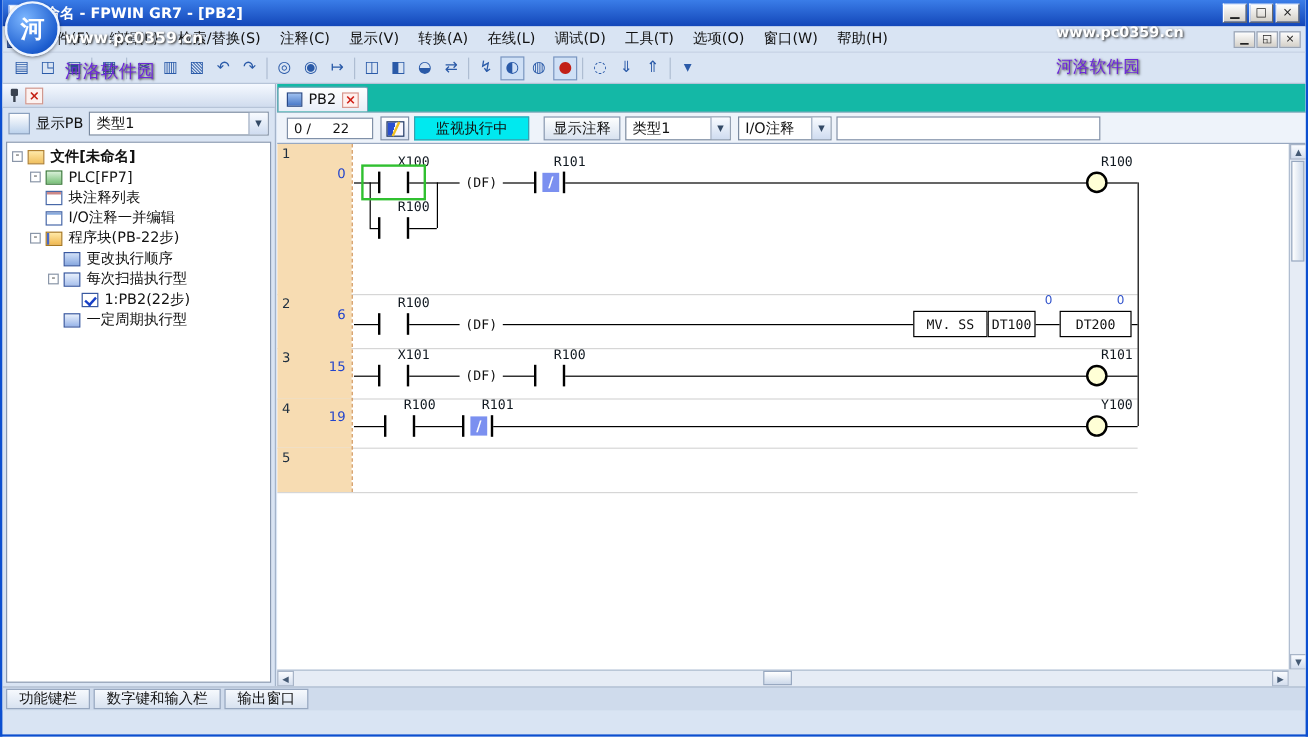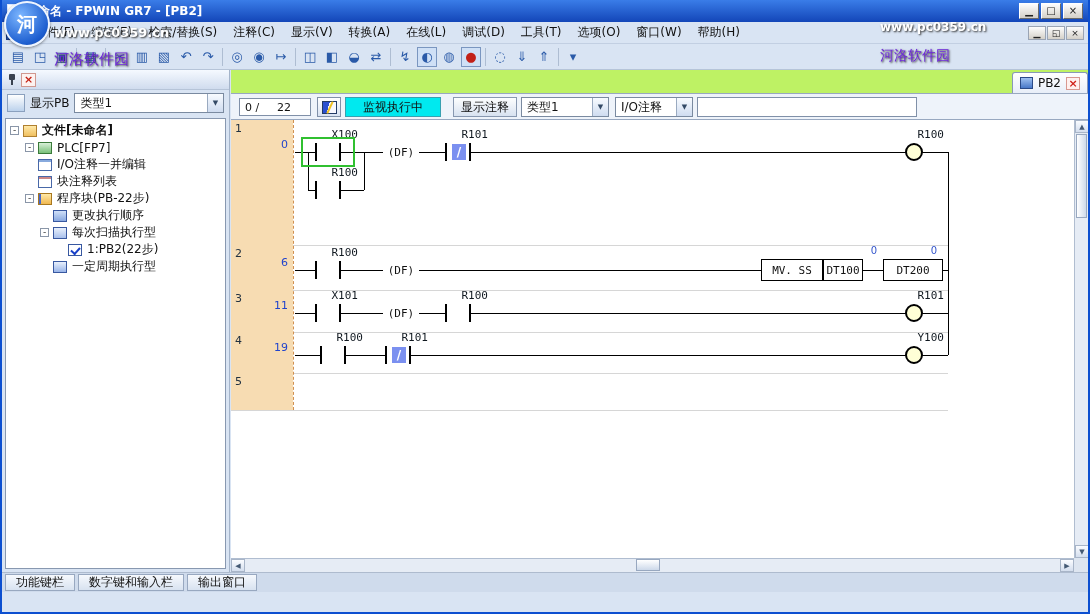--- a/index.html
+++ b/index.html
@@ -77,21 +77,21 @@
   .ti-order { background:linear-gradient(#d0e0f8,#88a8e0); border-color:#3858a0; }
   .ti-scan { background:linear-gradient(#e8f0fc,#a8c0ec); border-color:#3858a0; }
   .ti-period { background:linear-gradient(#e8f0fc,#98b4e8); border-color:#3858a0; }
   .ti-pb { background:#fff; border-color:#3858a0; position:relative; }
   .ti-pb::after { content:""; position:absolute; left:2px; top:2px; width:7px; height:4px;
                   border-left:2px solid #1840c8; border-bottom:2px solid #1840c8; transform:rotate(-48deg); }
 
   
   .editor { position:absolute; top:70px; left:229px; right:0; height:502px; background:#eef3fa; }
   .tabbar { height:24px; border-bottom:1px solid #98a8c0; display:flex; align-items:flex-end;
-            padding-left:0; background:#bef264;justify-content:flex-end; }
+            padding-left:0; background:#14b8a6; }
   .tab { display:flex; align-items:center; gap:5px; height:21px; padding:0 7px;
          background:linear-gradient(#ffffff,#e8eef8); border:1px solid #8898b8; border-bottom:none;
          border-radius:3px 3px 0 0; font-size:12px; }
   .tab-icon { width:13px; height:12px; background:linear-gradient(#9ec0f0,#4878c8); border:1px solid #2a4a88; }
   .tab-close { color:#d02018; font-weight:bold; font-size:11px; width:14px; height:13px;
                line-height:11px; text-align:center; border:1px solid #d89890; background:#fff0ee; }
   .ladbar { position:relative; height:26px; background:#eef3fa; border-bottom:1px solid #98a8c0; }
   .counter { position:absolute; left:8px; top:4px; width:72px; height:18px; background:#fff;
              border:1px solid #8090a8; font-size:11px; display:flex; align-items:center;
              padding:0 5px; justify-content:space-between; }
@@ -264,27 +264,27 @@
           <div class="ticon2 ti-folder"></div>
           <div class="tlabel" style="font-weight: bold;">文件[未命名]</div>
         </div>
         <div class="tree-item" style="padding-left: 19px;">
           <div class="expander">-</div>
           <div class="ticon2 ti-plc"></div>
           <div class="tlabel">PLC[FP7]</div>
         </div>
         <div class="tree-item" style="padding-left: 19px;">
           <div class="exp-sp"></div>
+          <div class="ticon2 ti-list"></div>
+          <div class="tlabel">块注释列表</div>
+        </div>
+        <div class="tree-item" style="padding-left: 19px;">
+          <div class="exp-sp"></div>
           <div class="ticon2 ti-io"></div>
           <div class="tlabel">I/O注释一并编辑</div>
-        </div>
-        <div class="tree-item" style="padding-left: 19px;">
-          <div class="exp-sp"></div>
-          <div class="ticon2 ti-list"></div>
-          <div class="tlabel">块注释列表</div>
         </div>
         <div class="tree-item" style="padding-left: 19px;">
           <div class="expander">-</div>
           <div class="ticon2 ti-block"></div>
           <div class="tlabel" style="font-weight: normal;">程序块(PB-22步)</div>
         </div>
         <div class="tree-item" style="padding-left: 34px;">
           <div class="exp-sp"></div>
           <div class="ticon2 ti-order"></div>
           <div class="tlabel">更改执行顺序</div>
@@ -342,21 +342,21 @@
           <div class="rung-step" style="top: 18px;">0</div>
         </div>
         <div class="grid-line" style="top: 125px; width: 717px;"></div>
         <div class="rung-cell" style="top: 125px; height: 45px; width: 62px;">
           <div class="rung-num">2</div>
           <div class="rung-step" style="top: 11px;">6</div>
         </div>
         <div class="grid-line" style="top: 170px; width: 717px;"></div>
         <div class="rung-cell" style="top: 170px; height: 42px; width: 62px;">
           <div class="rung-num">3</div>
-          <div class="rung-step" style="top: 9px;">11</div>
+          <div class="rung-step" style="top: 9px;">15</div>
         </div>
         <div class="grid-line" style="top: 212px; width: 717px;"></div>
         <div class="rung-cell" style="top: 212px; height: 41px; width: 62px;">
           <div class="rung-num">4</div>
           <div class="rung-step" style="top: 9px;">19</div>
         </div>
         <div class="grid-line" style="top: 253px; width: 717px;"></div>
         <div class="rung-cell" style="top: 253px; height: 37px; width: 62px;">
           <div class="rung-num">5</div>
         </div>

